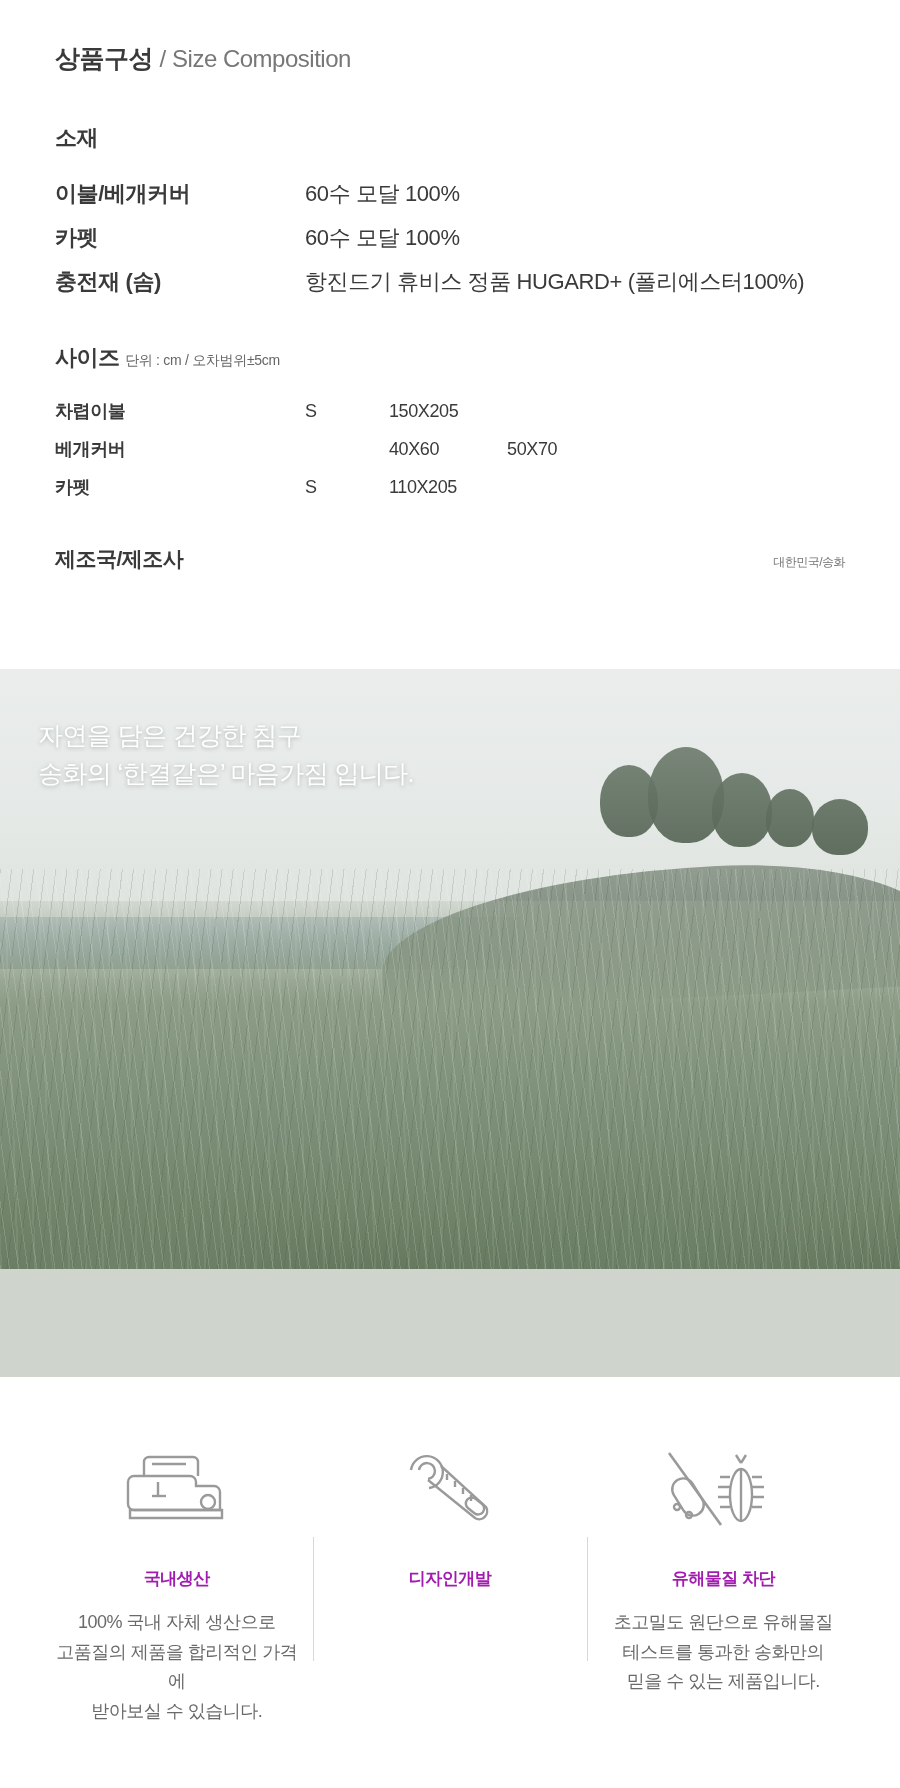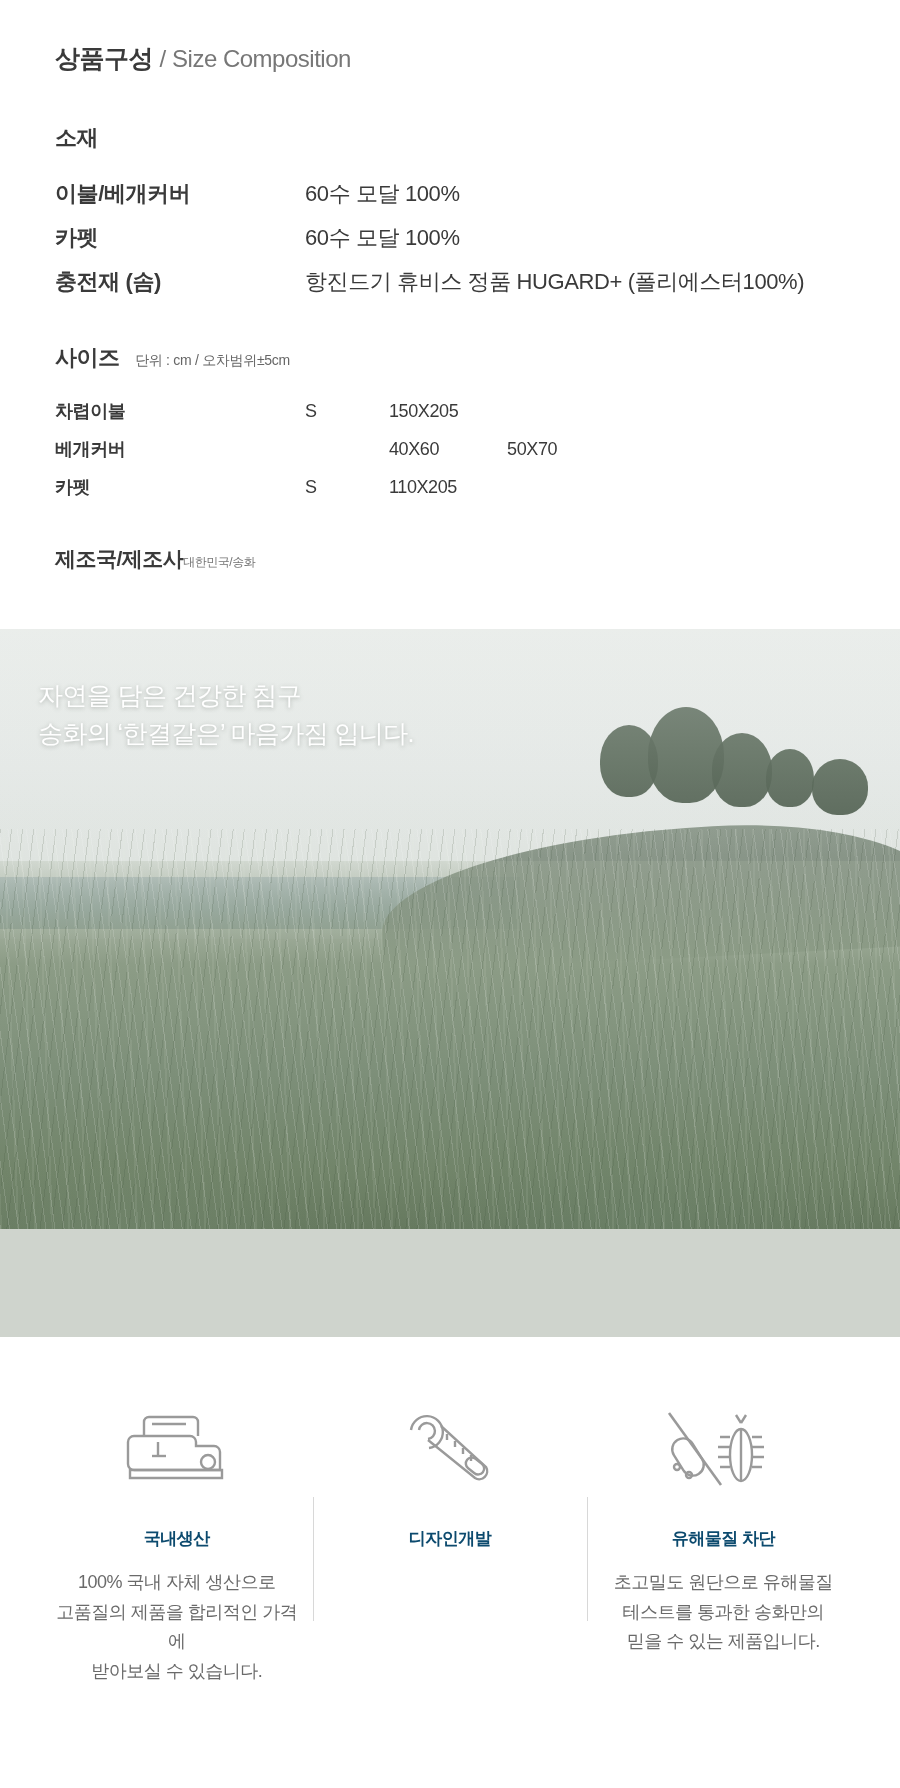--- a/index.html
+++ b/index.html
@@ -40,21 +40,20 @@
     font-size: 22px;
     font-weight: bold;
     color: #3a3a3a;
     margin: 0 0 26px 0;
     letter-spacing: -0.5px;
   }
   .sub-head .note {
     font-size: 14px;
     font-weight: normal;
     color: #666666;
-    margin-left: 10px;
     letter-spacing: -0.3px;
   }
   .spec-rows {
     margin: 0 0 46px 0;
   }
   .spec-row {
     display: flex;
     align-items: baseline;
     margin-bottom: 14px;
     font-size: 22px;
@@ -89,23 +88,24 @@
     width: 56px;
     flex: 0 0 56px;
     color: #3a3a3a;
   }
   .size-row .dim {
     color: #3a3a3a;
     margin-right: 40px;
   }
   .maker-row {
     display: flex;
+    justify-content: space-between;
     align-items: baseline;
     margin-top: 35px;
-    padding-bottom: 56px;
+    padding-bottom: 96px;
     font-size: 21px;
     letter-spacing: -0.5px;
   }
   .maker-row .label {
     font-weight: bold;
     color: #3a3a3a;
   }
   .maker-row .value {
     font-weight: normal;
     color: #737373;
@@ -223,21 +223,21 @@
   .feature .icon {
     height: 112px;
     display: flex;
     align-items: center;
     justify-content: center;
     margin-bottom: 22px;
   }
   .feature .f-title {
     font-size: 17px;
     font-weight: bold;
-    color: #0c4a6e;
+    color: #a21caf;
     letter-spacing: -0.5px;
     margin-bottom: 18px;
   }
   .feature .f-desc {
     font-size: 18px;
     color: #6a6a6a;
     line-height: 1.65;
     letter-spacing: -0.5px;
   }
 </style>

